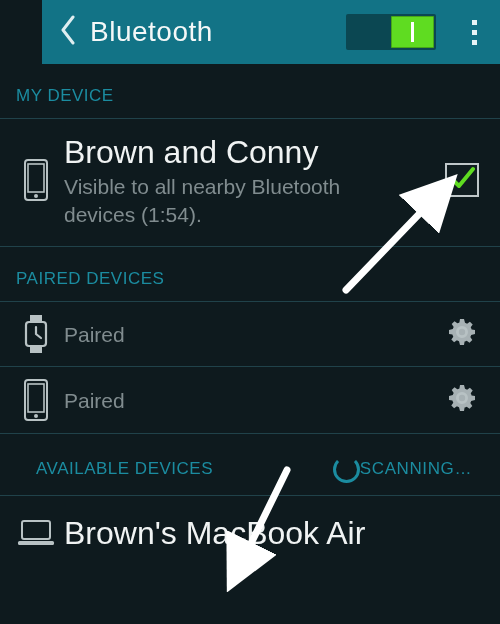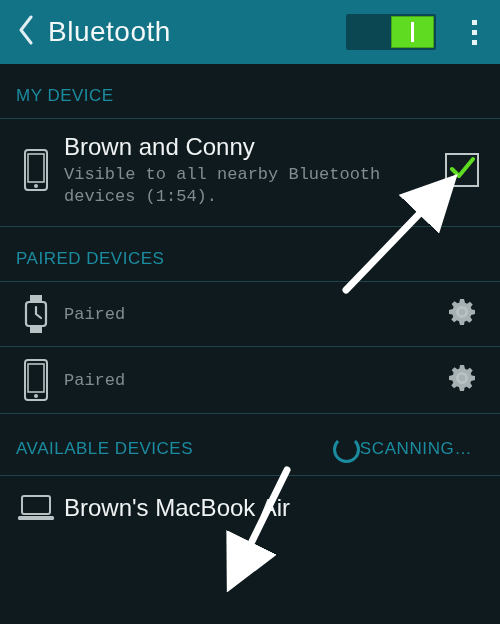--- a/index.html
+++ b/index.html
@@ -14,20 +14,21 @@
     position: relative;
   }
 
   
   .header {
     display: flex;
     align-items: center;
     height: 64px;
     background: #127386;
     padding: 0 6px 0 6px;
+    margin-left: 42px;
   }
   .back-chevron {
     width: 40px;
     height: 64px;
     display: flex;
     align-items: center;
     justify-content: center;
   }
   .back-chevron svg { width: 18px; height: 30px; }
   .header-title {
@@ -111,32 +112,31 @@
     min-width: 0;
   }
   .row .action-slot {
     width: 56px;
     display: flex;
     align-items: center;
     justify-content: center;
     color: #b8c2c4;
   }
   .primary-text {
-    font-size: 24px;
+    font-size: 32px;
     font-weight: 300;
     color: #f0f3f3;
     line-height: 1.2;
   }
   .secondary-text {
-    font-size: 17px;
+    font-size: 21px;
     color: #808c8f;
     line-height: 1.3;
     margin-top: 2px;
     max-width: 340px;
-    font-family: Liberation Mono, monospace;
   }
 
   
   .checkbox {
     width: 30px;
     height: 30px;
     border: 2px solid #bfc7c9;
     background: #101c20;
     display: flex;
     align-items: center;
@@ -145,21 +145,21 @@
   .checkbox svg { width: 26px; height: 26px; }
 
   
   .gear svg { width: 32px; height: 32px; }
 
   
   .section-label.flex {
     display: flex;
     align-items: center;
   }
-  .section-label.flex .left { flex: 1 1 auto; }
+  .section-label.flex .left { flex: 1 1 auto; margin-left: 20px; }
   .scanning {
     display: flex;
     align-items: center;
     color: #1b8ca0;
     font-size: 17px;
     letter-spacing: .6px;
   }
   .scanning .spinner {
     width: 21px;
     height: 21px;

